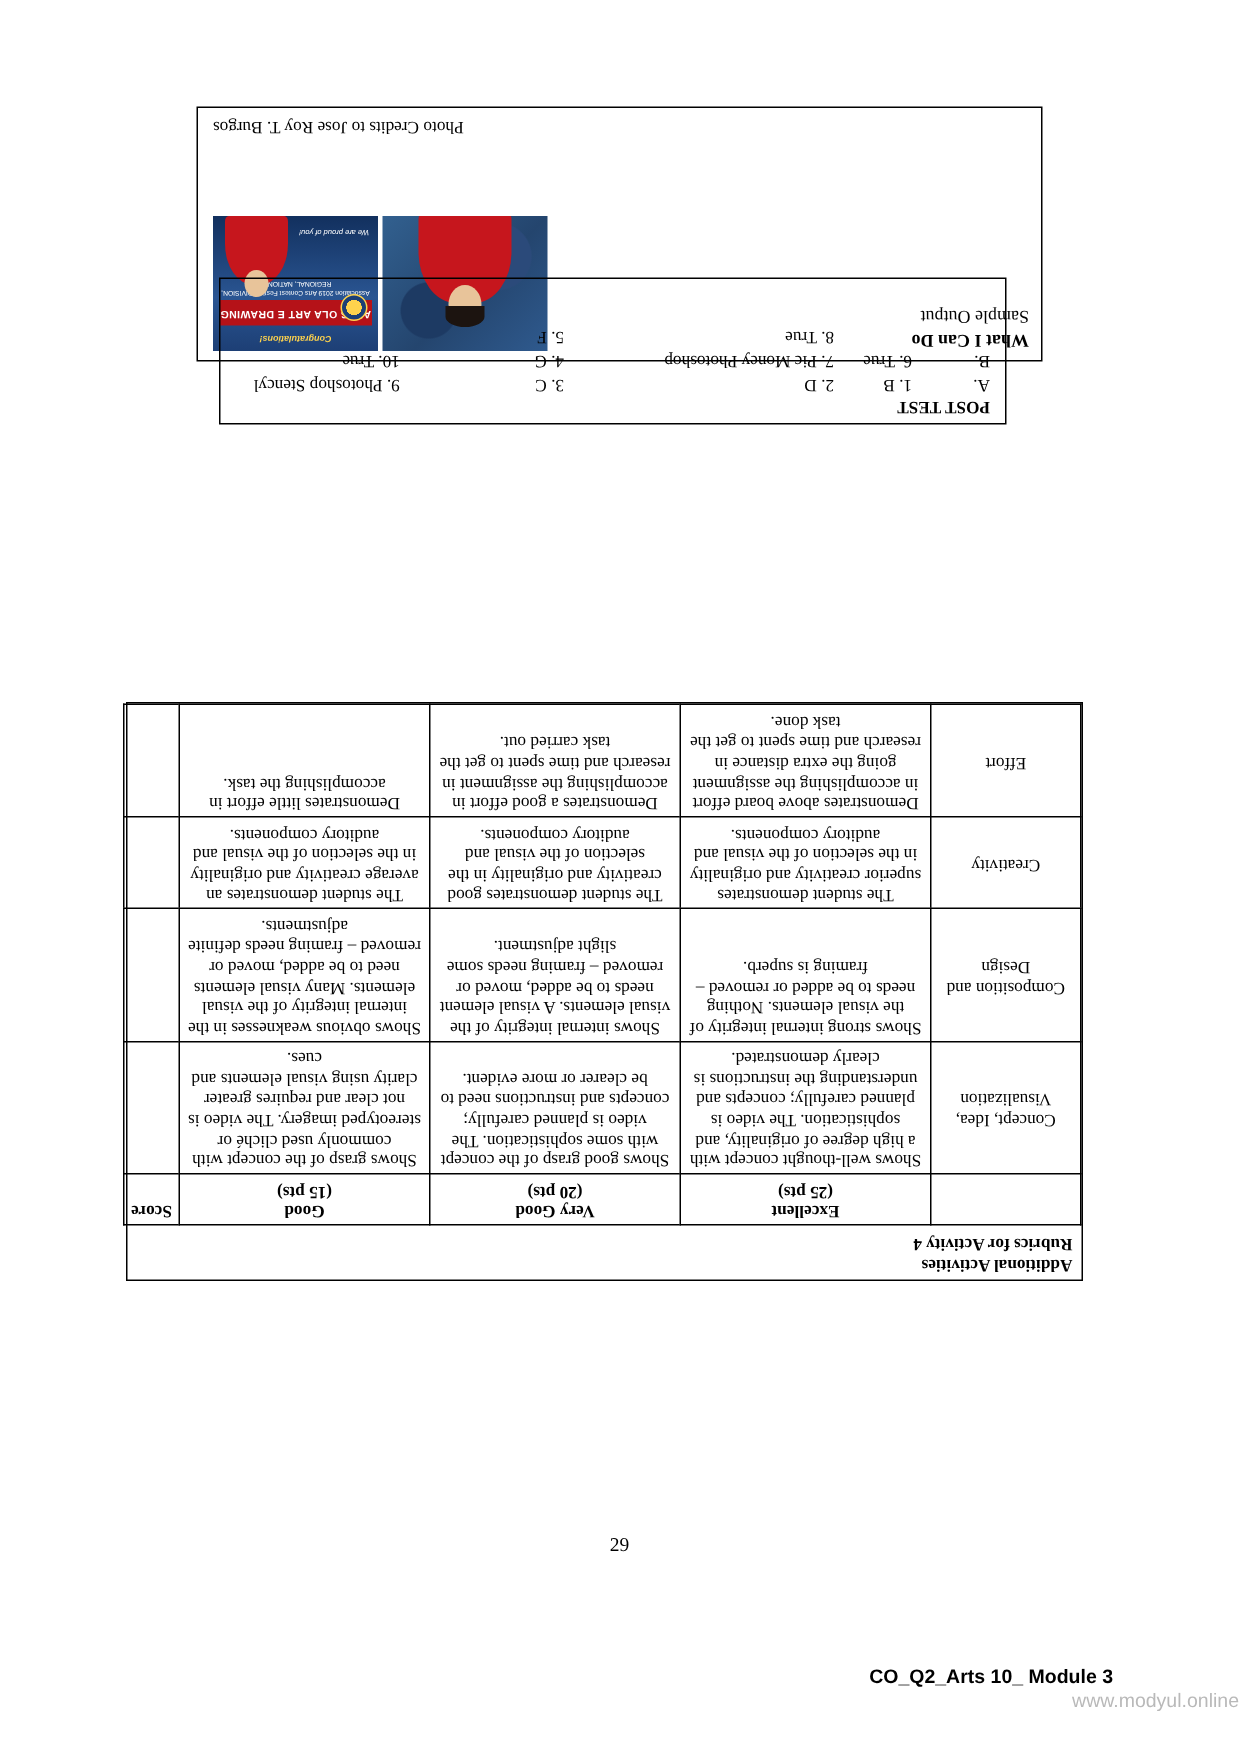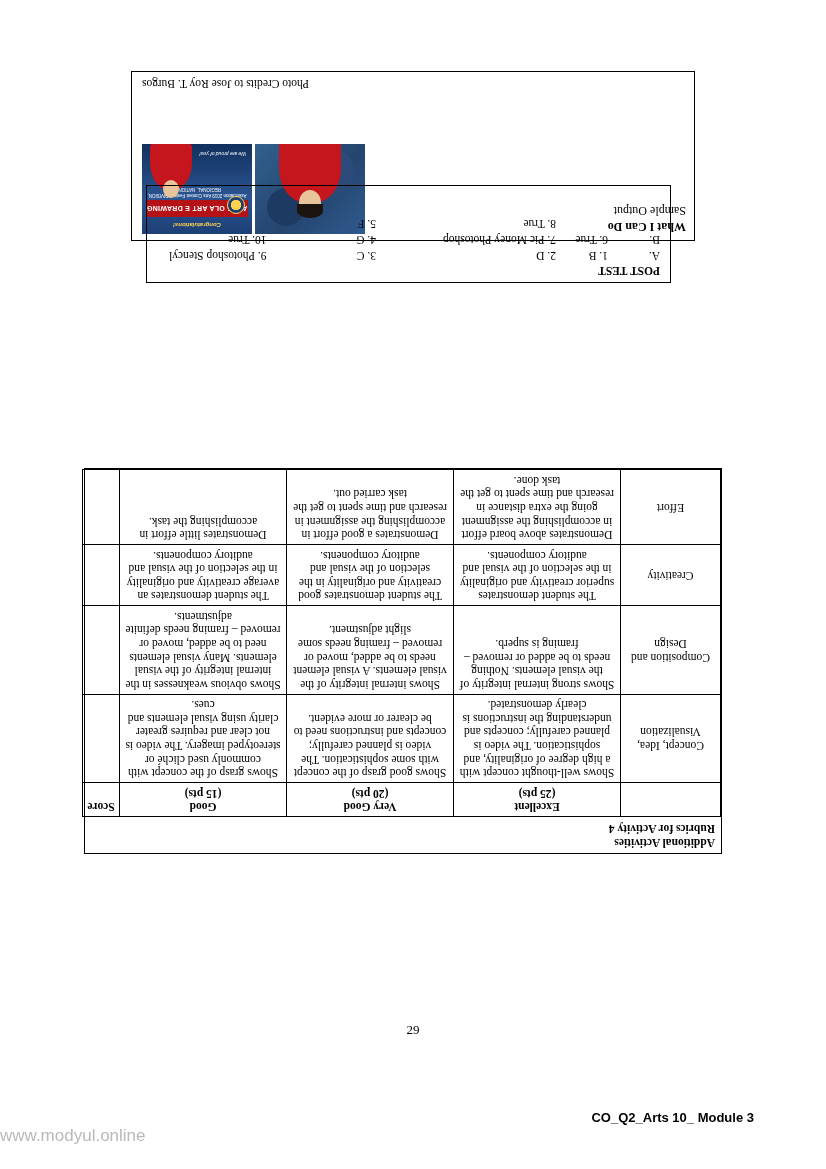--- a/index.html
+++ b/index.html
@@ -266,34 +266,34 @@
     position: absolute;
     left: 0;
     right: 0;
     top: 1022px;
     text-align: center;
     font-size: 13px;
     font-family: "Liberation Serif", serif;
   }
   .footer-right {
     position: absolute;
-    right: 72px;
+    right: 84px;
     top: 1110px;
     font-family: "Liberation Sans", sans-serif;
     font-weight: bold;
     font-size: 13px;
   }
   .watermark {
     position: absolute;
     left: 0;
     right: 0;
     top: 1126px;
-    text-align: left;
-    font-family: "Liberation Sans", sans-serif;
-    font-size: 17px;
+    text-align: right;
+    font-family: "Liberation Sans", sans-serif;
+    font-size: 13px;
     color: #b9b9b9;
   }
 </style>
 </head>
 <body>
 
 <div class="page">
 
   <div class="flip">
 

